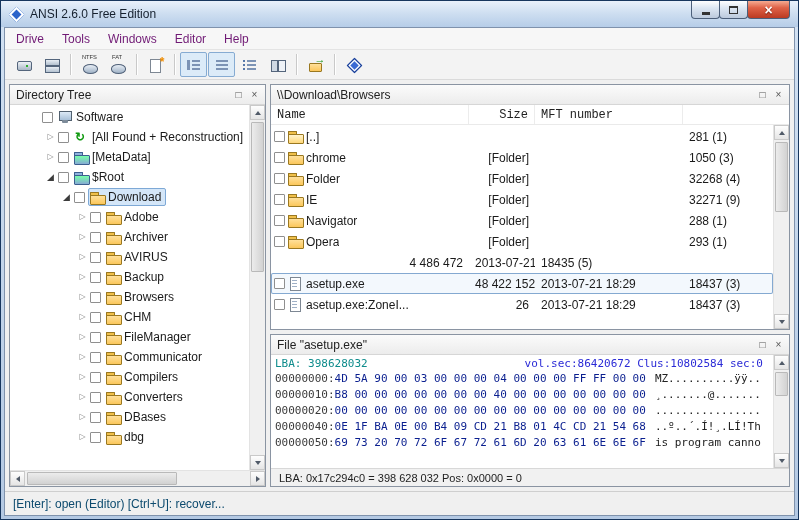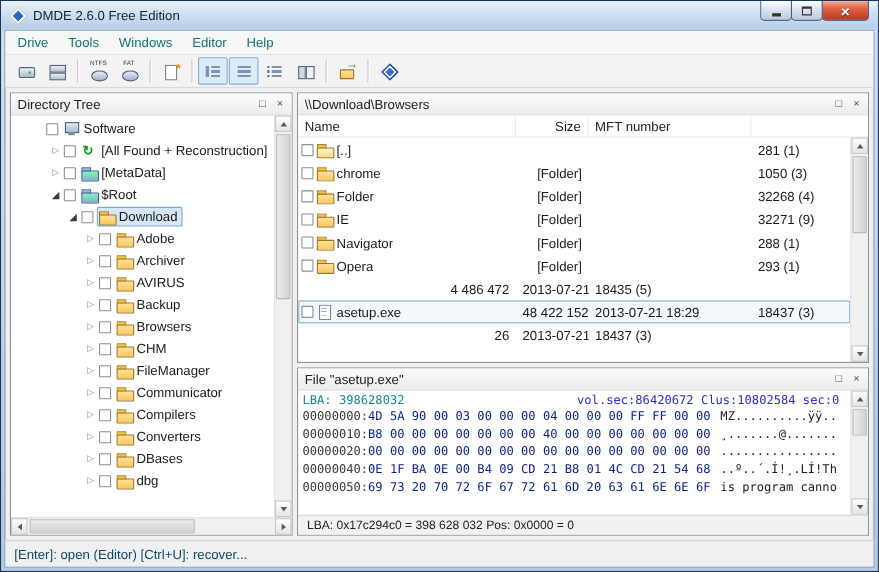--- a/index.html
+++ b/index.html
@@ -12,21 +12,21 @@
   .title-text{font-size:12px;color:#15202e;white-space:nowrap;}
   .caption{position:absolute;top:0;right:8px;display:flex;}
   .cap{width:29px;height:18px;margin-left:-1px;border:1px solid #4c5f7a;border-top:none;border-radius:0 0 4px 4px;display:flex;align-items:center;justify-content:center;background:linear-gradient(#ffffff,#dde7f3 40%,#bccadd);cursor:default;}
   .cap.close{width:43px;background:linear-gradient(#f5ab92,#df6247 40%,#bb3a22);}
   .glyph-min{width:8px;height:3px;background:#333;margin-top:7px;}
   .glyph-max{width:9px;height:8px;border:1px solid #333;border-top:2px solid #333;background:transparent;}
   .glyph-close{color:#fff;font-size:14px;font-weight:bold;line-height:14px;text-shadow:0 1px 1px #6c1608;}
   
   .window-body{flex:1;margin:0 3px 3px;border:1px solid #7f92ac;background:#f0f0f0;display:flex;flex-direction:column;min-height:0;}
   .menubar{height:22px;flex:0 0 22px;background:#f7f7f7;border-bottom:1px solid #e4e4e4;display:flex;align-items:stretch;padding-left:2px;}
-  .menu-item{padding:0 9px;display:flex;align-items:center;font-size:12px;color:#0f766e;cursor:default;}
+  .menu-item{padding:0 9px;display:flex;align-items:center;font-size:12px;color:#701a75;cursor:default;}
   
   .toolbar{height:30px;flex:0 0 30px;background:#f3f3f3;border-bottom:1px solid #dadada;display:flex;align-items:center;padding:0 5px;gap:1px;}
   .tb-btn{width:27px;height:25px;border:1px solid transparent;background:transparent;display:flex;flex-direction:column;align-items:center;justify-content:center;padding:0;cursor:default;}
   .tb-btn.pressed{background:#dcebf8;border-color:#86abd2;border-radius:2px;}
   .tb-label{font-size:8px;line-height:6px;transform:scale(.72);color:#333;letter-spacing:0;}
   .tb-ico{width:16px;height:14px;position:relative;display:inline-block;flex:0 0 14px;}
   .tb-sep{width:1px;height:21px;background:#c9c9c9;box-shadow:1px 0 0 #fff;margin:0 4px;}
   .icon-open-drive::before{content:"";position:absolute;left:1px;top:3px;width:13px;height:8px;border:1px solid #54657c;border-radius:2px;background:linear-gradient(#eef2f7,#a9b7c6);}
   .icon-open-drive::after{content:"";position:absolute;right:4px;bottom:5px;width:2px;height:2px;background:#2fae2f;}
   .icon-device-list::before{content:"";position:absolute;left:1px;top:1px;width:13px;height:5px;border:1px solid #54657c;background:linear-gradient(#e8eef5,#b3c1d0);}
@@ -71,21 +71,21 @@
   .ico-folder-up::after{background:linear-gradient(#fff3cd,#ffd87a);}
   .ico-folder-blue::before{content:"";position:absolute;left:0;top:1px;width:7px;height:4px;background:#8fb2dd;border:1px solid #3c5f8f;border-bottom:none;border-radius:1px 1px 0 0;}
   .ico-folder-blue::after{content:"";position:absolute;left:0;top:4px;width:14px;height:8px;background:linear-gradient(#c4d8ef,#7fa 0,#86abd4);border:1px solid #3c5f8f;border-radius:1px;}
   .ico-computer::before{content:"";position:absolute;left:1px;top:0;width:11px;height:8px;border:1px solid #51606f;background:linear-gradient(#dce9f6,#a8c0d8);}
   .ico-computer::after{content:"";position:absolute;left:4px;top:9px;width:6px;height:3px;background:#7e8c9a;border-radius:1px;}
   .ico-recycle::before{content:"\21BB";position:absolute;left:1px;top:-1px;font-size:12px;font-weight:bold;color:#119a11;line-height:14px;}
   .ico-file::before{content:"";position:absolute;left:2px;top:0;width:9px;height:12px;background:#fff;border:1px solid #7d8793;}
   .ico-file::after{content:"";position:absolute;left:4px;top:3px;width:5px;height:7px;background:repeating-linear-gradient(to bottom,#9fb0c6 0 1px,transparent 1px 3px);}
   
   .cols{display:grid;grid-template-columns:198px 66px 148px 1fr;height:20px;flex:0 0 20px;border-bottom:1px solid #eaeaea;background:#fff;font-size:12px;color:#222;}
-  .col{padding:0 6px;border-right:1px solid #ececec;display:flex;align-items:center;white-space:nowrap;overflow:hidden;cursor:default;}
+  .col{padding:0 6px;border-right:1px solid #ececec;display:flex;align-items:center;white-space:nowrap;overflow:hidden;cursor:default;font-family:Liberation Mono, monospace;}
   .col.size{justify-content:flex-end;}
   .files-wrap{flex:1;min-height:0;display:flex;}
   .file-rows{flex:1;overflow:hidden;min-width:0;padding-top:1px;}
   .file-row{display:grid;grid-template-columns:198px 66px 148px 1fr;height:21px;align-items:center;font-size:12px;color:#1a1a1a;cursor:default;}
   .file-row.selected{background:#f3f8fd;box-shadow:inset 0 0 0 1px #84a9d1;border-radius:2px;}
   .cell{padding:0 6px;overflow:hidden;white-space:nowrap;}
   .name-cell{display:flex;align-items:center;gap:3px;padding:0 2px 0 3px;}
   .name-cell .cb{margin:0;}
   .fname{overflow:hidden;white-space:nowrap;}
   .size-cell{text-align:right;}
@@ -121,21 +121,21 @@
   .tri-right{border-left:4px solid #505a68;border-right:none;}
   
   .statusbar{flex:0 0 24px;background:#f0f0f0;border-top:1px solid #cfcfcf;display:flex;align-items:center;padding:0 8px;font-size:12px;color:#0c4a6e;white-space:nowrap;}
 </style>
 </head>
 <body>
 
 <div class="window">
   <div class="titlebar">
     <span class="app-icon"></span>
-    <span class="title-text">DMDE 2.6.0 Free Edition</span>
+    <span class="title-text">ANSI 2.6.0 Free Edition</span>
     <div class="caption">
       <span class="cap">
           <i class="glyph-min"></i>
         </span>
       <span class="cap">
           <i class="glyph-max"></i>
         </span>
       <span class="cap close">
           <span class="glyph-close">×</span>
         </span>
@@ -449,20 +449,25 @@
                   <span class="cell name-cell">
                     <span class="cb"></span>
                     <span class="ico ico-file"></span>
                     <span class="fname">asetup.exe</span>
                   </span>
                   <span class="cell size-cell">48 422 152</span>
                   <span class="cell mod-cell">2013-07-21 18:29</span>
                   <span class="cell mft-cell">18437 (3)</span>
                 </div>
                 <div class="file-row">
+                  <span class="cell name-cell">
+                    <span class="cb"></span>
+                    <span class="ico ico-file"></span>
+                    <span class="fname">asetup.exe:ZoneI...</span>
+                  </span>
                   <span class="cell size-cell">26</span>
                   <span class="cell mod-cell">2013-07-21 18:29</span>
                   <span class="cell mft-cell">18437 (3)</span>
                 </div>
               </div>
             <div class="vscroll vs-files">
               <span class="sb-btn">
                   <i class="tri tri-up"></i>
                 </span>
               <span class="sb-track">

